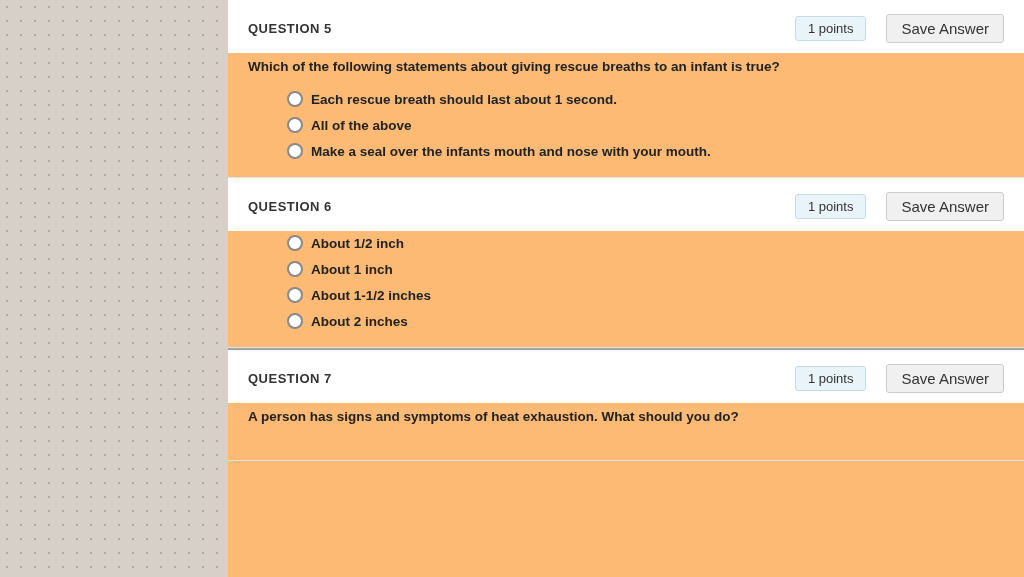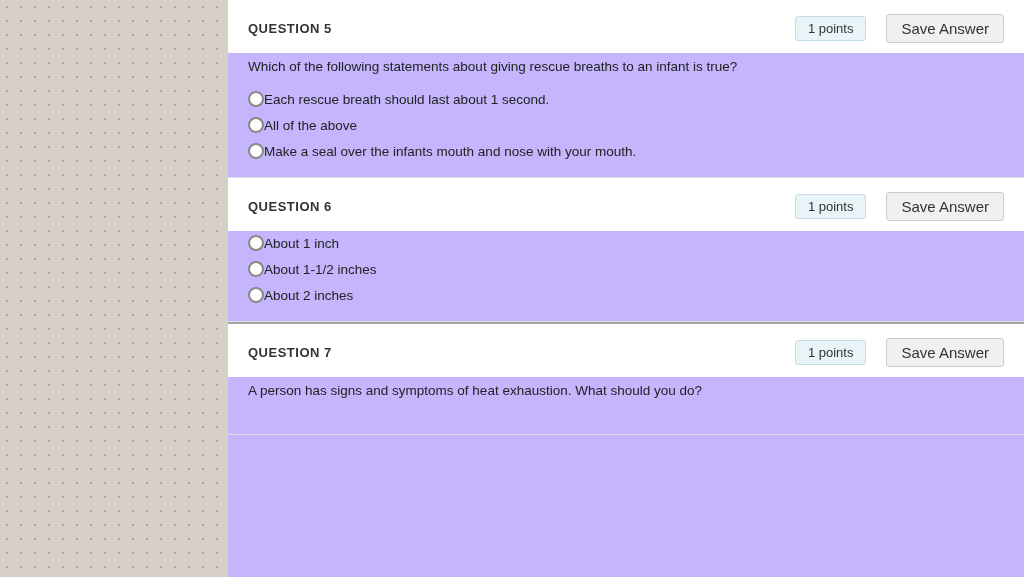--- a/index.html
+++ b/index.html
@@ -15,21 +15,21 @@
     .sidebar {
       width: 228px;
       background-color: #d6d0c8;
       background-image: radial-gradient(circle, #b0a898 1px, transparent 1px);
       background-size: 14px 14px;
       flex-shrink: 0;
     }
 
     .main-content {
       flex: 1;
-      background-color: #c4b5fd;
+      background-color: #fdba74;
       padding: 0;
       overflow-y: auto;
     }
 
     .question-block {
       border-bottom: 1px solid #e0e0e0;
       padding: 0;
     }
 
     .question-header {
@@ -68,42 +68,45 @@
       border: 1px solid #cccccc;
       color: #333;
       font-size: 15px;
       padding: 5px 14px;
       border-radius: 3px;
       cursor: pointer;
     }
 
     .question-body {
       padding: 4px 20px 18px 20px;
+      font-weight: bold;
     }
 
     .question-text {
       font-size: 13.5px;
       color: #222;
       margin-bottom: 14px;
       line-height: 1.5;
     }
 
     .options-list {
       list-style: none;
       display: flex;
       flex-direction: column;
       gap: 10px;
     }
 
     .option-item {
       display: flex;
       align-items: center;
+      gap: 8px;
       font-size: 13.5px;
       color: #222;
       cursor: pointer;
+      margin-left: 39px;
     }
 
     .radio-circle {
       width: 16px;
       height: 16px;
       border-radius: 50%;
       border: 2px solid #888;
       background-color: #fff;
       flex-shrink: 0;
       display: inline-block;
@@ -152,20 +155,24 @@
       <span class="question-title">QUESTION  6</span>
       <div class="question-actions">
         <span class="points-badge">1 points</span>
         <button class="save-btn">Save Answer</button>
       </div>
     </div>
     <div class="question-body">
       <ul class="options-list">
         <li class="option-item">
           <span class="radio-circle"></span>
+          <span>About 1/2 inch</span>
+        </li>
+        <li class="option-item">
+          <span class="radio-circle"></span>
           <span>About 1 inch</span>
         </li>
         <li class="option-item">
           <span class="radio-circle"></span>
           <span>About 1-1/2 inches</span>
         </li>
         <li class="option-item">
           <span class="radio-circle"></span>
           <span>About 2 inches</span>
         </li>

